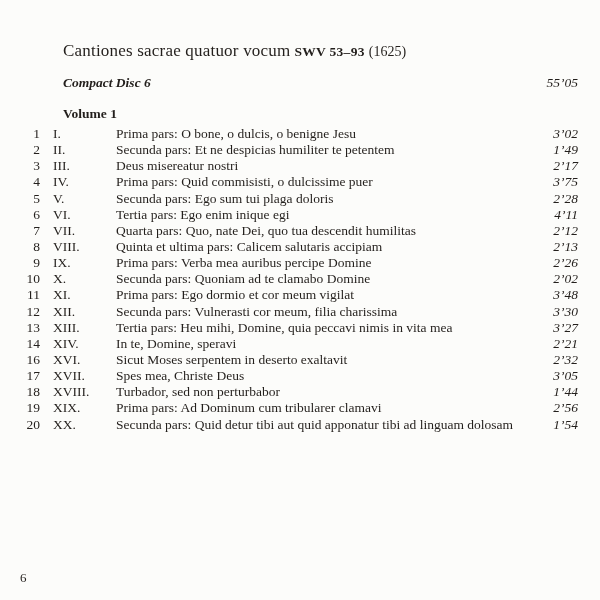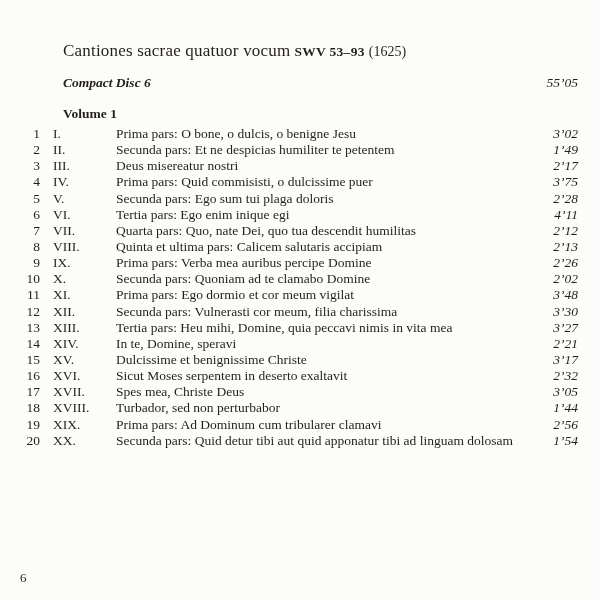--- a/index.html
+++ b/index.html
@@ -159,26 +159,20 @@
     <span class="time">3’27</span>
   </div>
 
   <div class="row">
     <span class="num">14</span>
     <span class="roman">XIV.</span>
     <span class="ttl">In te, Domine, speravi</span>
     <span class="time">2’21</span>
   </div>
 
-  <div class="row">
-    <span class="num">15</span>
-    <span class="roman">XV.</span>
-    <span class="ttl">Dulcissime et benignissime Christe</span>
-    <span class="time">3’17</span>
-  </div>
 
   <div class="row">
     <span class="num">16</span>
     <span class="roman">XVI.</span>
     <span class="ttl">Sicut Moses serpentem in deserto exaltavit</span>
     <span class="time">2’32</span>
   </div>
 
   <div class="row">
     <span class="num">17</span>

